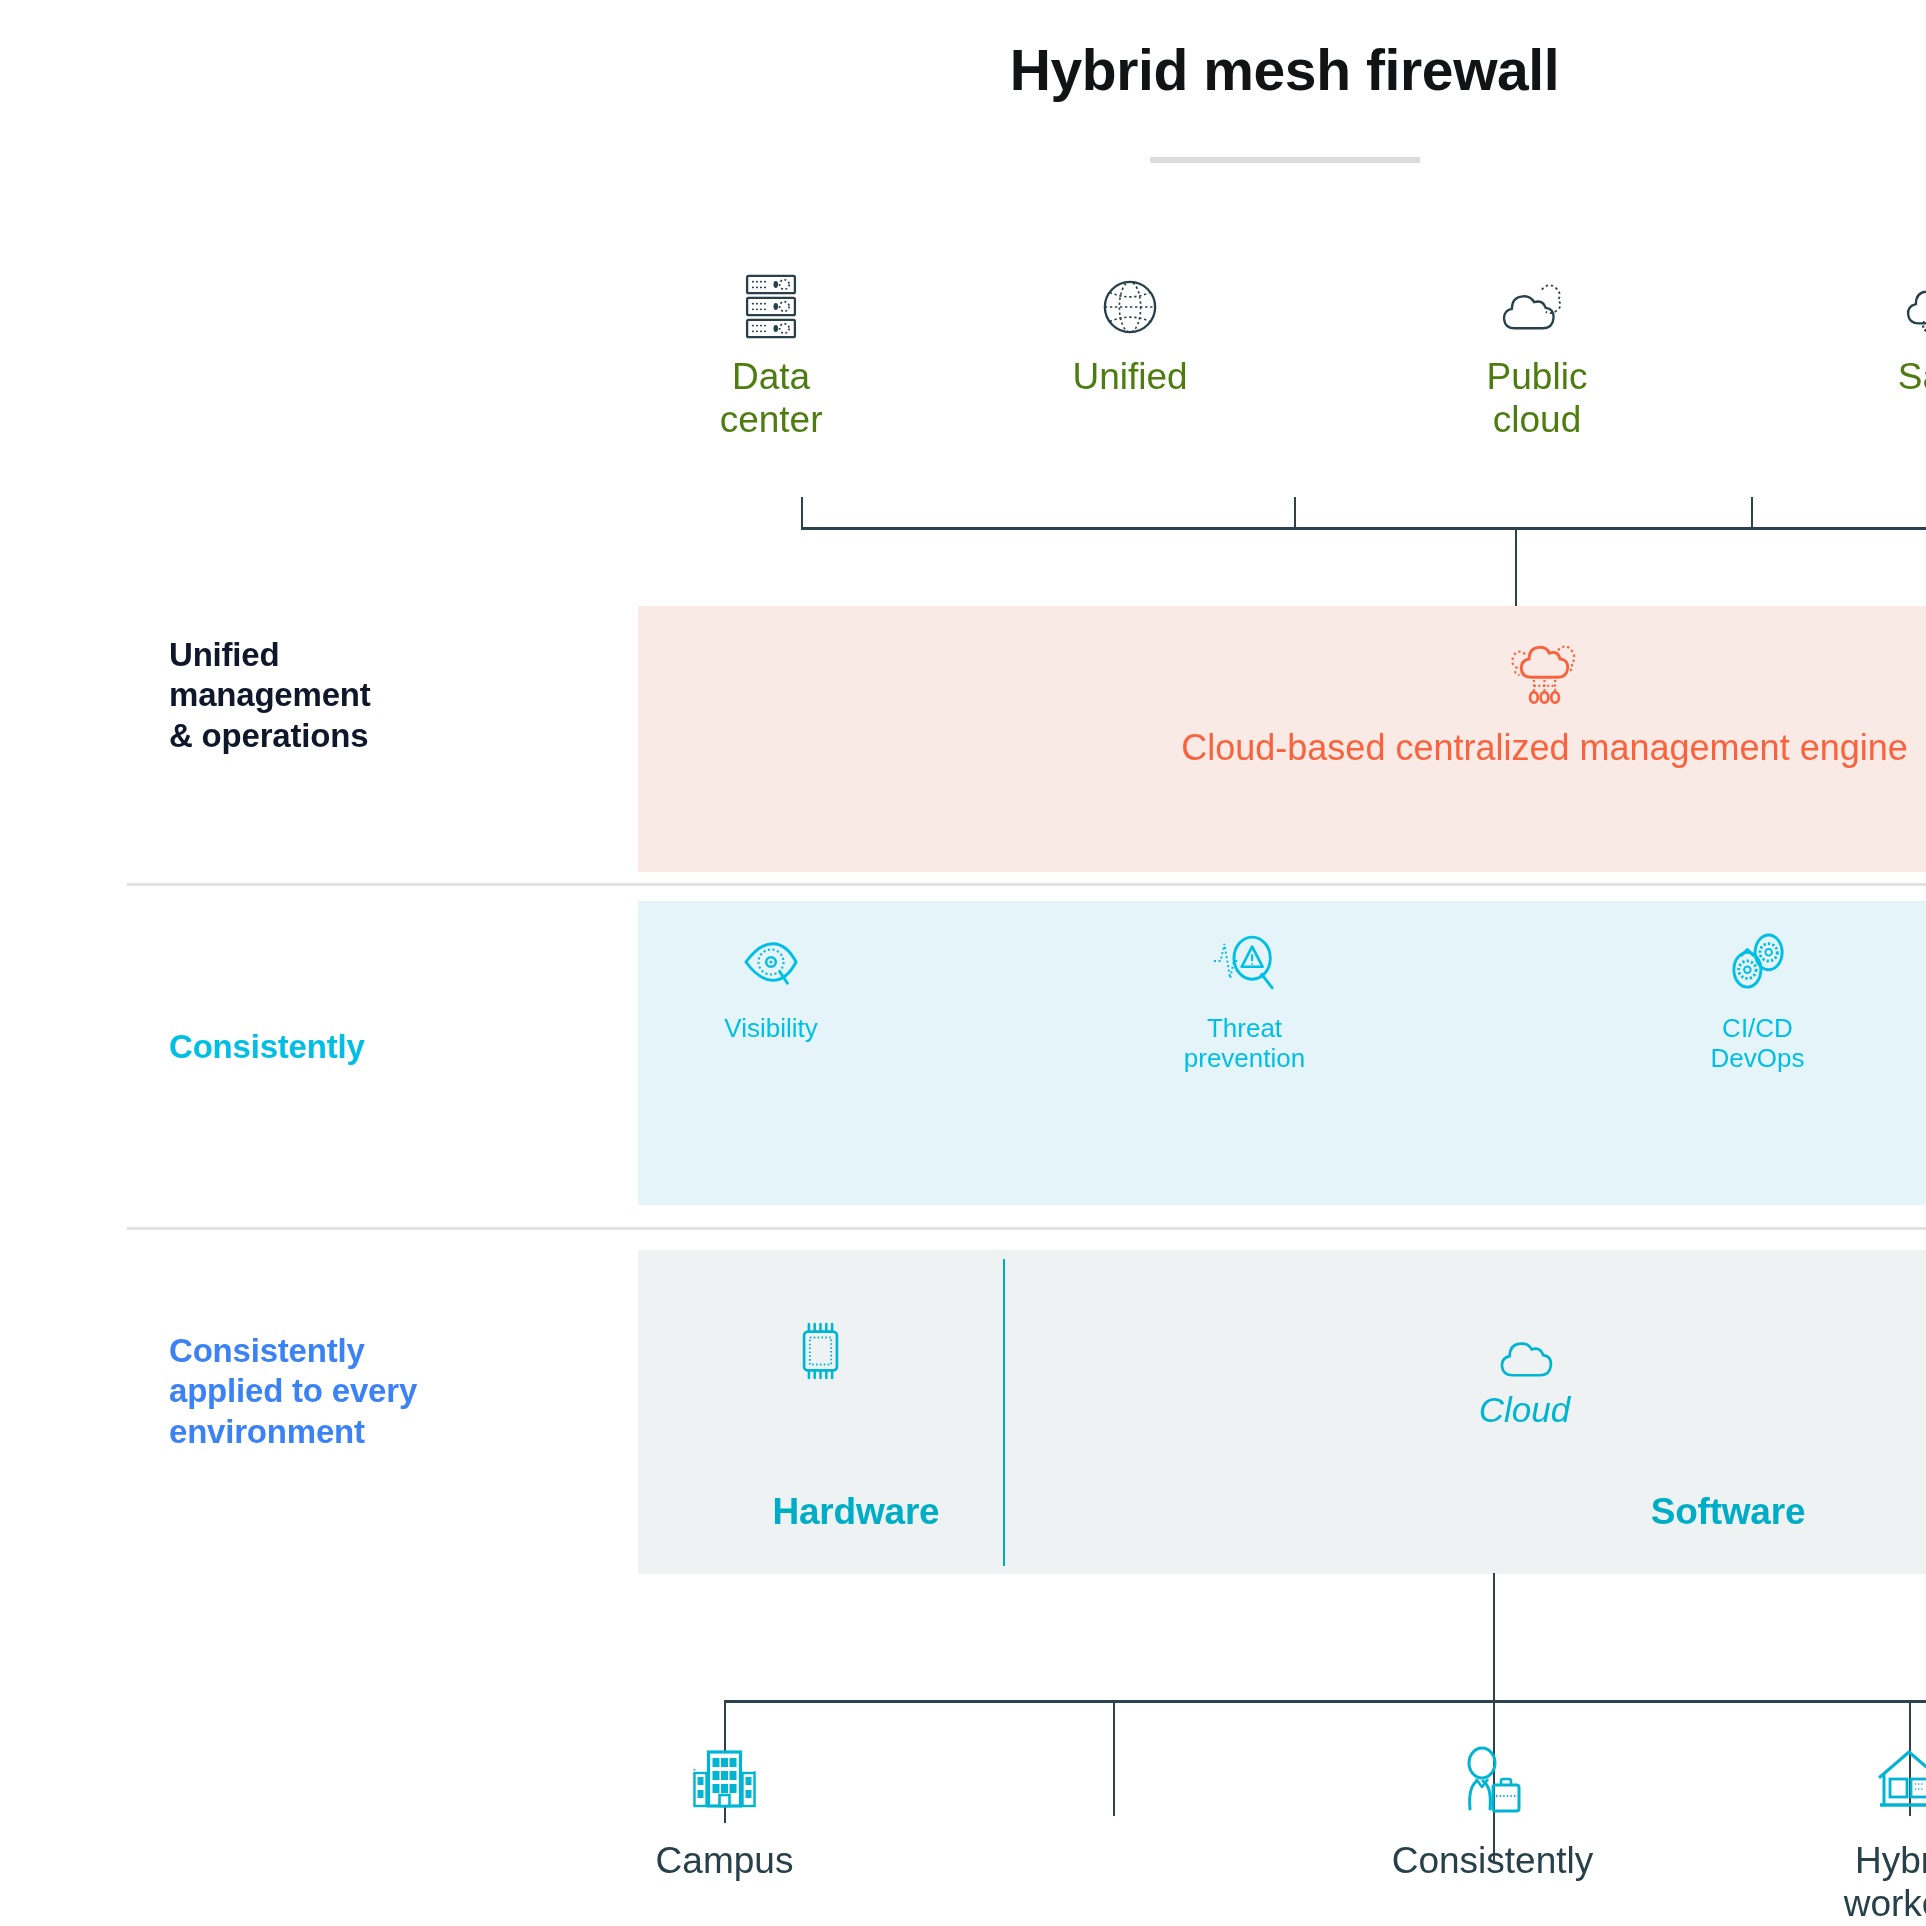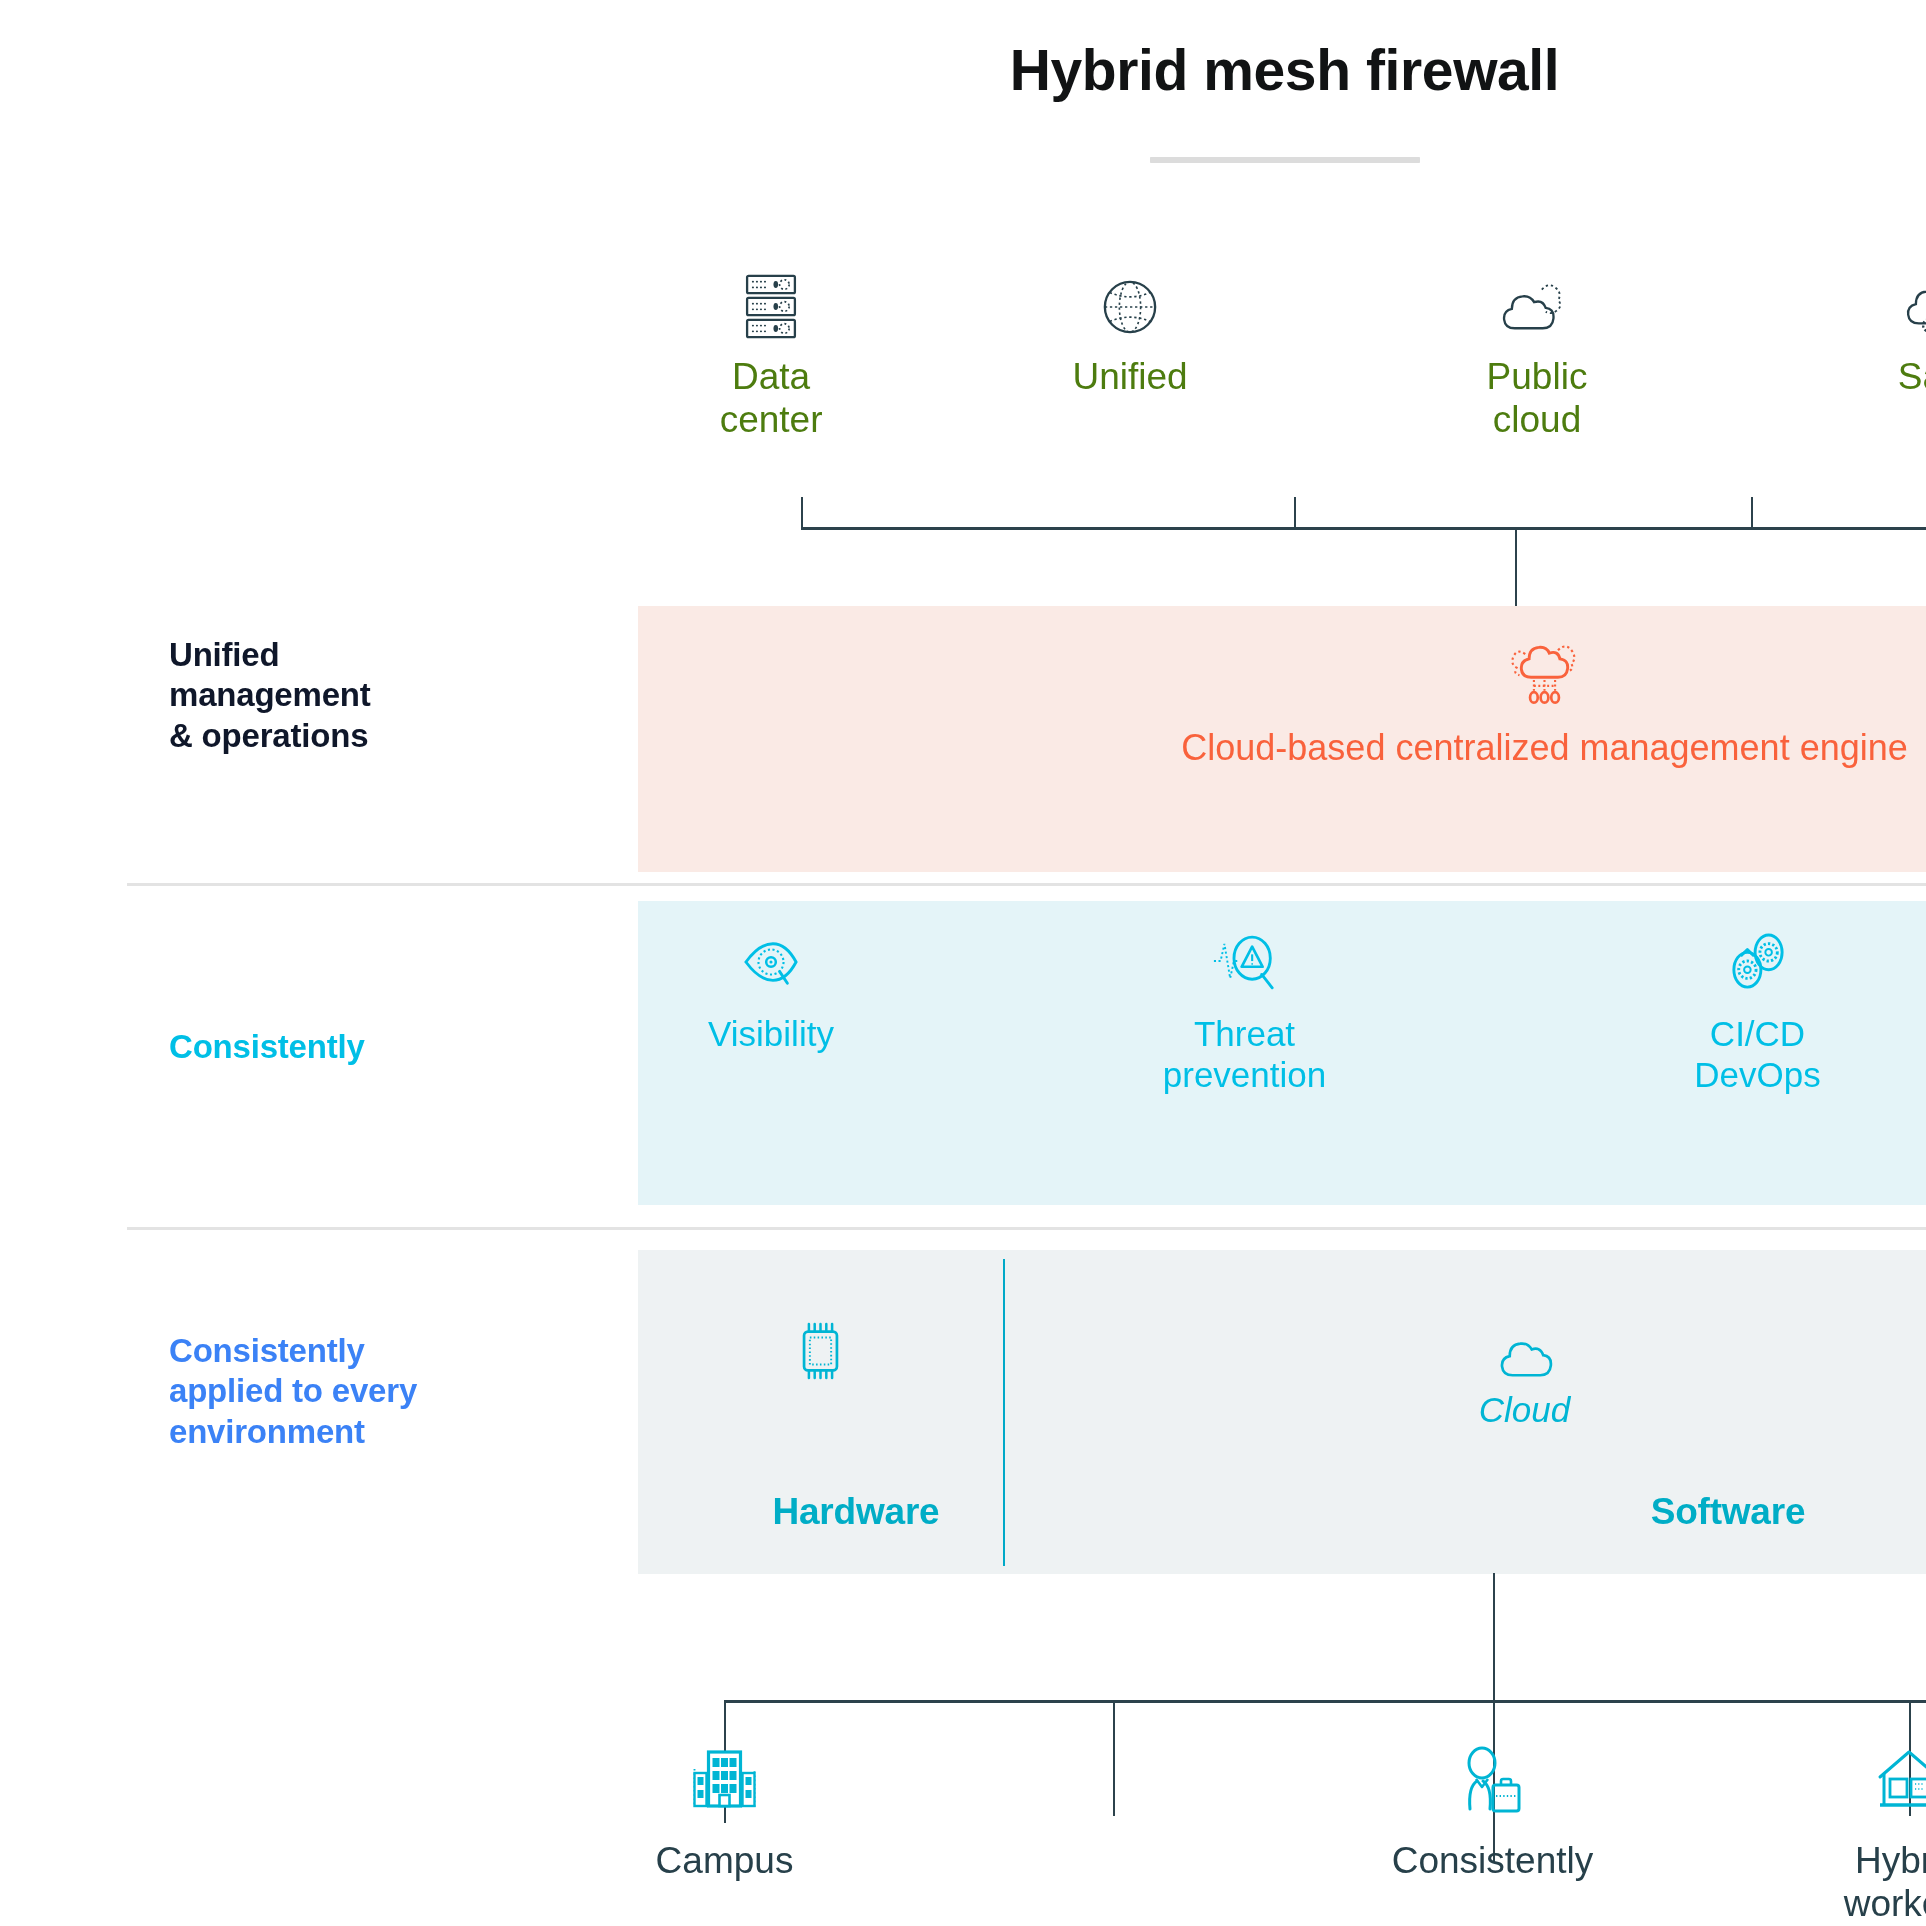--- a/index.html
+++ b/index.html
@@ -57,21 +57,21 @@
   #orange-inner .oicon { height:77px; display:flex; align-items:center; justify-content:center; }
   #orange-caption {
     margin-top:18.5px; font-size:36px; color:#f9623c; font-weight:400;
   }
 
   
   #cyan-inner { position:absolute; left:0; top:0; width:100%; height:100%; }
   .cap-node { position:absolute; width:293px; text-align:center; top:24px; }
   .cap-node .cicon { height:73px; display:flex; align-items:center; justify-content:center; }
   .cap-node .clabel {
-    margin-top:14.6px; font-size:35px; line-height:1.18; color:#00bfe6; font-weight:400;
+    margin-top:14.6px; font-size:26px; line-height:1.18; color:#00bfe6; font-weight:400;
   }
 
   
   #grey-inner { position:absolute; left:0; top:0; width:100%; height:100%; }
   #hw-sw-divider { position:absolute; left:365px; top:8.5px; width:1.9px; height:307px; background:#00a9c8; }
   #hw-group { position:absolute; left:0px; top:0; width:436px; height:100%; }
   #sw-group { position:absolute; left:367px; top:0; width:1446px; height:100%; }
 
   .sub-node { position:absolute; width:247px; text-align:center; }
   .sub-node .sicon { height:65px; display:flex; align-items:flex-end; justify-content:center; }

